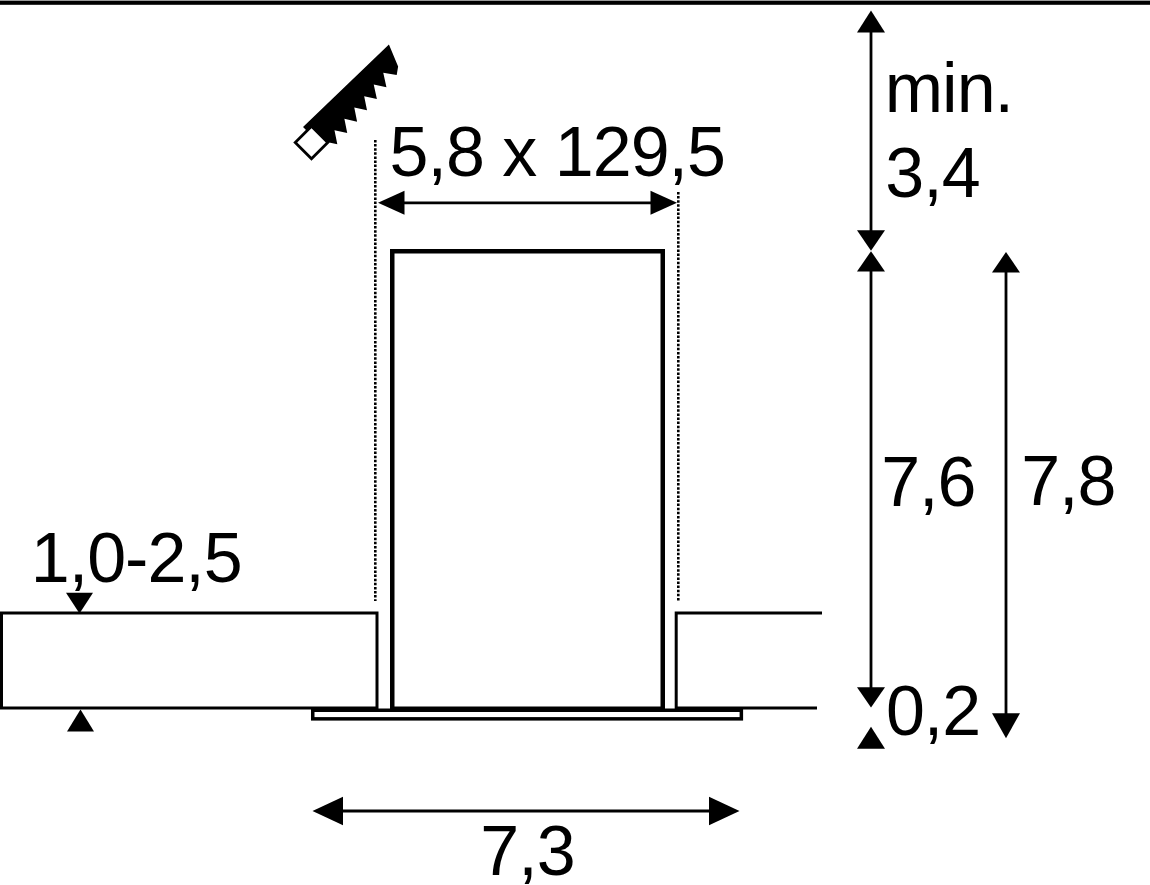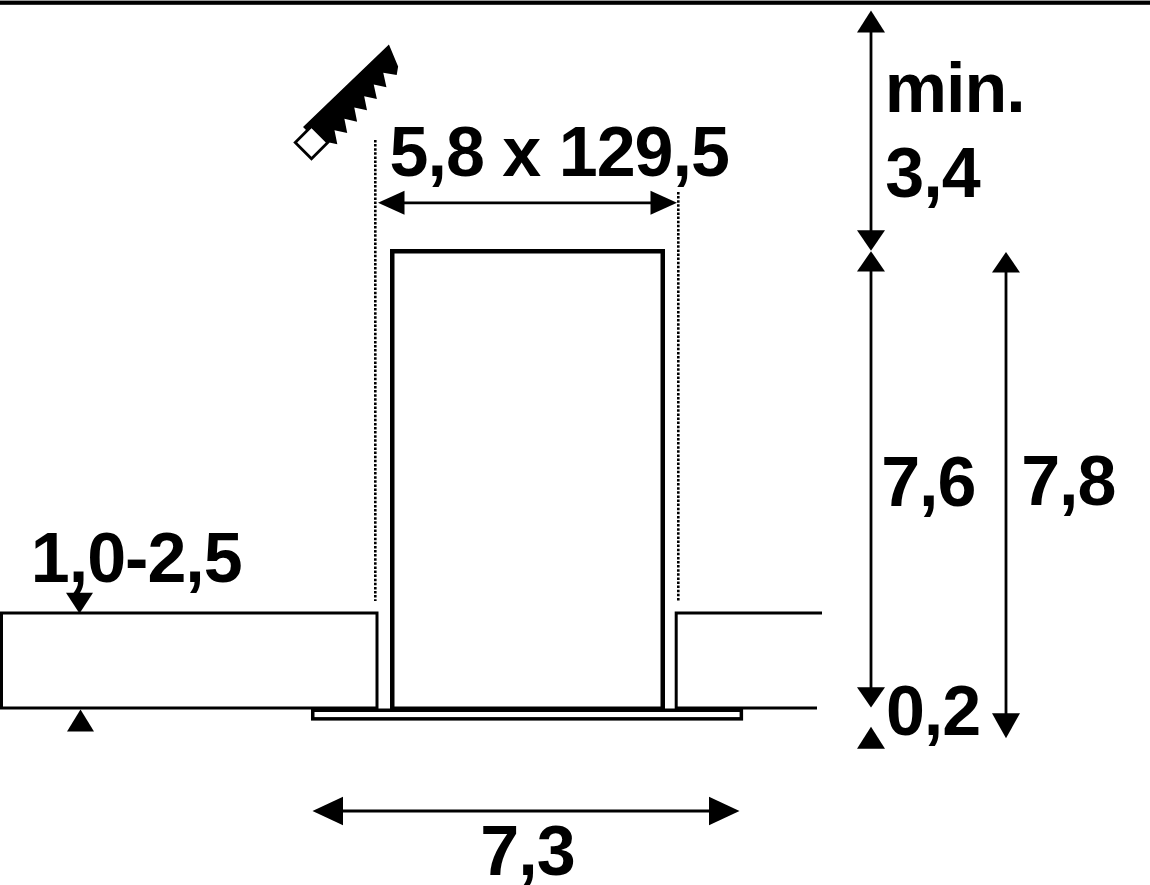--- a/index.html
+++ b/index.html
@@ -1,16 +1,16 @@
 <!DOCTYPE html>
 <html><head>
 <meta charset="utf-8">
 <style>
   html,body{margin:0;padding:0;background:#ffffff;}
-  #stage{position:relative;width:1150px;height:885px;background:#22c55e;overflow:hidden;font-weight:bold;}
+  #stage{position:relative;width:1150px;height:885px;background:#22c55e;overflow:hidden;}
   svg{position:absolute;left:0;top:0;}
   text{font-family:"Liberation Sans", sans-serif;fill:#000;letter-spacing:-1px;}
 </style>
 </head>
 <body>
 <div id="stage">
 <svg width="1150" height="885" viewBox="0 0 1150 885" xmlns="http://www.w3.org/2000/svg">
 
   <rect x="0" y="0" width="1150" height="885" fill="#ffffff"></rect>
 

